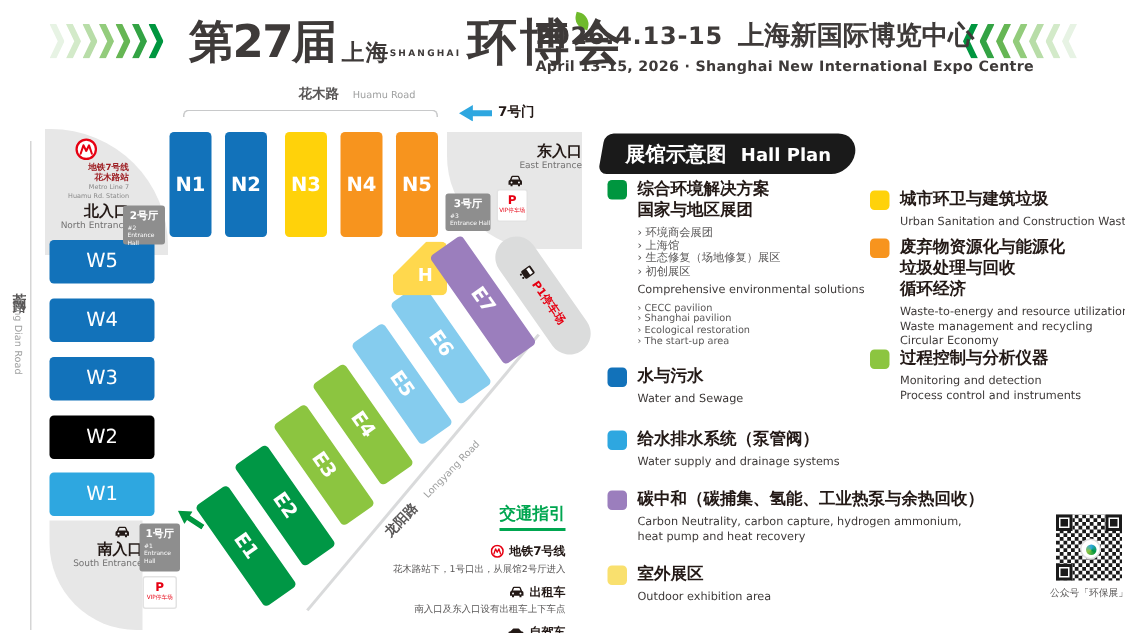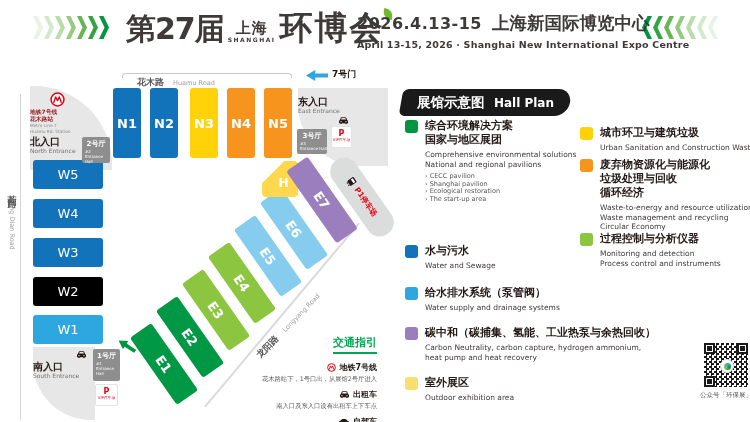--- a/index.html
+++ b/index.html
@@ -5,21 +5,21 @@
   html,body{margin:0;padding:0;background:#f2f2f2}
   .stage{position:relative;width:750px;height:422px;background:#fff;overflow:hidden;
          font-family:"DejaVu Sans","Liberation Sans",sans-serif;color:#3E3A39}
 
   
   .chev{position:absolute;top:16px;display:flex;gap:1px}
   .chev span{width:10px;height:23px;clip-path:polygon(0 0,45% 0,100% 50%,45% 100%,0 100%,55% 50%)}
   .chev.flip{transform:scaleX(-1)}
   .logo{position:absolute;left:126px;top:10px;display:flex;align-items:flex-end;color:#3E3A39}
   .l1{font-size:30px;font-weight:900;letter-spacing:-1px;line-height:34px}
-  .lmid{display:flex;flex-direction:column;align-items:center;margin:0 4px 3px}
+  .lmid{display:flex;flex-direction:row;align-items:center;margin:0 4px 3px}
   .lcity{font-size:15px;font-weight:900;line-height:16px;letter-spacing:1px}
   .lcityen{font-size:6px;font-weight:bold;letter-spacing:1.5px;color:#3E3A39}
   .l2{font-size:33px;font-weight:900;letter-spacing:2px;line-height:36px}
   .leaf{position:absolute;left:257px;top:-1px;width:10px;height:10px;background:#6FBA2C;
         border-radius:0 80% 0 80%;transform:rotate(15deg)}
   .dates{position:absolute;left:357px;top:11px}
   .drow{display:flex;align-items:baseline;gap:10px}
   .dnum{font-size:16px;font-weight:900;letter-spacing:.5px}
   .dven{font-size:17.5px;font-weight:900}
   .den{font-size:9.5px;font-weight:600;margin-top:4px;letter-spacing:.2px}
@@ -29,35 +29,35 @@
          align-items:center;justify-content:center;color:#fff;font-weight:bold;font-size:13px}
   .whall{position:absolute;left:33px;width:70px;height:29px;border-radius:3px;display:flex;
          align-items:center;justify-content:center;color:#fff;font-weight:normal;font-size:13px}
   .ehall{position:absolute;width:82px;height:26px;border-radius:3px;transform:rotate(55deg);
          display:flex;align-items:center;justify-content:center;color:#fff;font-weight:bold;font-size:13px}
   .hhall{position:absolute;left:262px;top:161px;width:36px;height:36px;background:#FFD84D;
          clip-path:polygon(100% 0,100% 100%,0 100%,0 62%,62% 0);border-radius:4px;
          display:flex;align-items:center;justify-content:center;padding:7px 0 0 7px;box-sizing:border-box;
          color:#fff;font-weight:bold;font-size:12px}
   .gray-shape{position:absolute;background:#E7E7E7}
-  .cent{position:absolute;text-align:left}
+  .cent{position:absolute;text-align:right}
   .ns-zh{font-size:5.8px;font-weight:bold;color:#9E1F24;line-height:7px}
   .ns-en{font-size:4.3px;color:#898989;line-height:5.5px}
   .ent-zh{font-size:10px;font-weight:bold;color:#231916;line-height:11px}
   .ent-en{font-size:6px;color:#727171;line-height:7px}
   .hall-box{position:absolute;background:#8E8E8E;border-radius:2px;color:#fff;text-align:center;z-index:3}
   .hall-box .hz{font-size:7px;font-weight:bold;line-height:8px;margin-top:3px}
   .hall-box .hn{font-size:4px;line-height:5px;margin-top:1px;text-align:left;padding-left:3px}
   .hall-box .he{font-size:4px;line-height:5px;text-align:left;padding-left:3px}
   .vip-card{position:absolute;background:#fff;border:1px solid #E3E3E3;border-radius:2px;text-align:center;z-index:3}
   .vip-card .pl{color:#E60012;font-weight:900;font-size:8px;line-height:9px;margin-top:2px}
   .vip-card .vt{color:#E60012;font-size:3.8px;line-height:4.5px}
   .larrow{position:absolute;clip-path:polygon(0 50%,42% 0,42% 32%,100% 32%,100% 68%,42% 68%,42% 100%)}
   .g7text{position:absolute;left:332px;top:68px;font-size:9px;font-weight:bold;color:#231916}
-  .huamu-label{position:absolute;left:137px;top:70px;width:140px;text-align:left;white-space:nowrap}
+  .huamu-label{position:absolute;left:137px;top:50px;width:140px;text-align:right;white-space:nowrap}
   .rz{font-size:9px;font-weight:bold;color:#595757}
   .re{font-size:6.5px;color:#9FA0A0;margin-left:4px}
   .bracket{position:absolute;left:122px;top:73px;width:170px;height:5px;border:1.5px solid #C8C9CA;
            border-bottom:none;border-radius:4px 4px 0 0;box-sizing:border-box}
   .fangdian{position:absolute;left:3px;top:188px;writing-mode:vertical-rl;white-space:nowrap}
   .fangdian .rz{letter-spacing:2px}
   .roadline{position:absolute;left:162px;top:314px;width:240px;height:2px;background:#D9DADB;transform:rotate(-50deg)}
   .vline{position:absolute;left:20px;top:94px;width:1px;height:326px;background:#D5D5D5}
   .longyang{position:absolute;left:243px;top:314px;transform:rotate(-46deg);white-space:nowrap}
   .p1strip{position:absolute;left:317px;top:183px;width:90px;height:28px;border-radius:14px;background:#DBDCDC;
@@ -288,23 +288,28 @@
   <div class="badge">
     <span class="bz">展馆示意图</span>
     <span class="be">Hall Plan</span>
   </div>
 
   <div class="lg" style="left:405px;top:119px">
     <span class="sw" style="background:#00963F"></span>
     <div>
       <div class="lg-zh">综合环境解决方案</div>
       <div class="lg-zh">国家与地区展团</div>
+      <div class="lg-sub">
+        <div>环境商会展团</div>
+        <div>上海馆</div>
+        <div>生态修复（场地修复）展区</div>
+        <div>初创展区</div>
+      </div>
       <div class="lg-en" style="font-weight:normal">
         <div>Comprehensive environmental solutions</div>
-        <div>National and regional pavilions</div>
       </div>
       <div class="lg-sube">
         <div>CECC pavilion</div>
         <div>Shanghai pavilion</div>
         <div>Ecological restoration</div>
         <div>The start-up area</div>
       </div>
     </div>
   </div>
 

